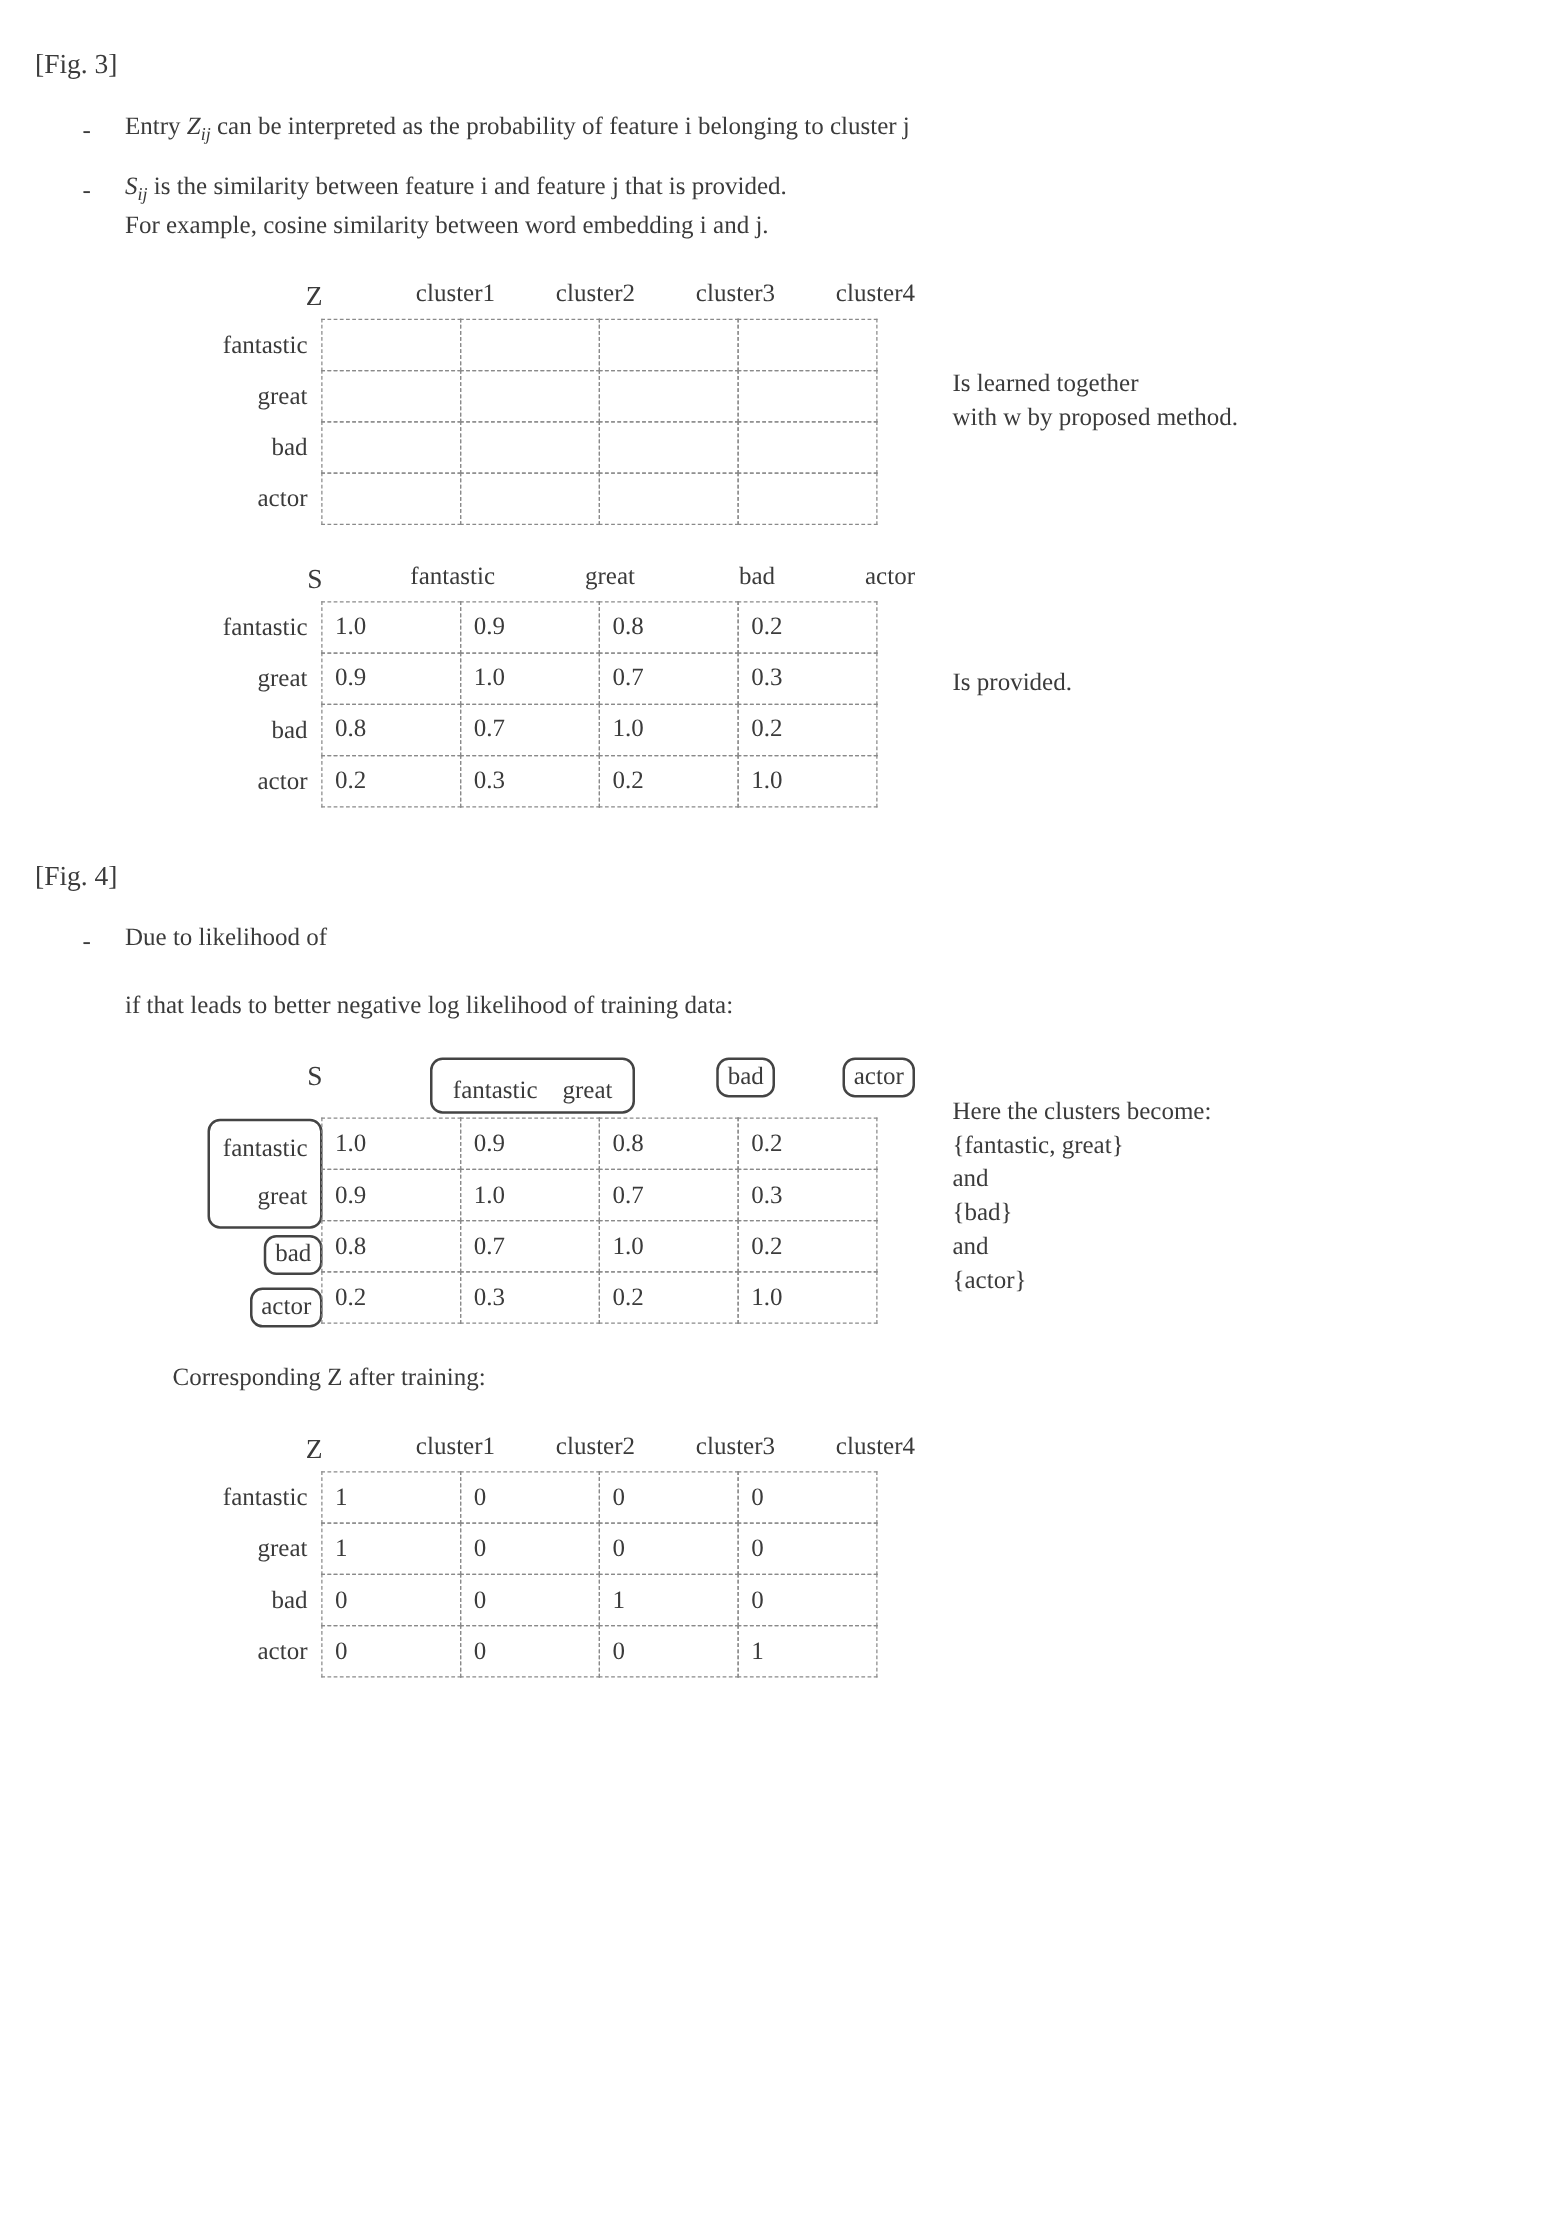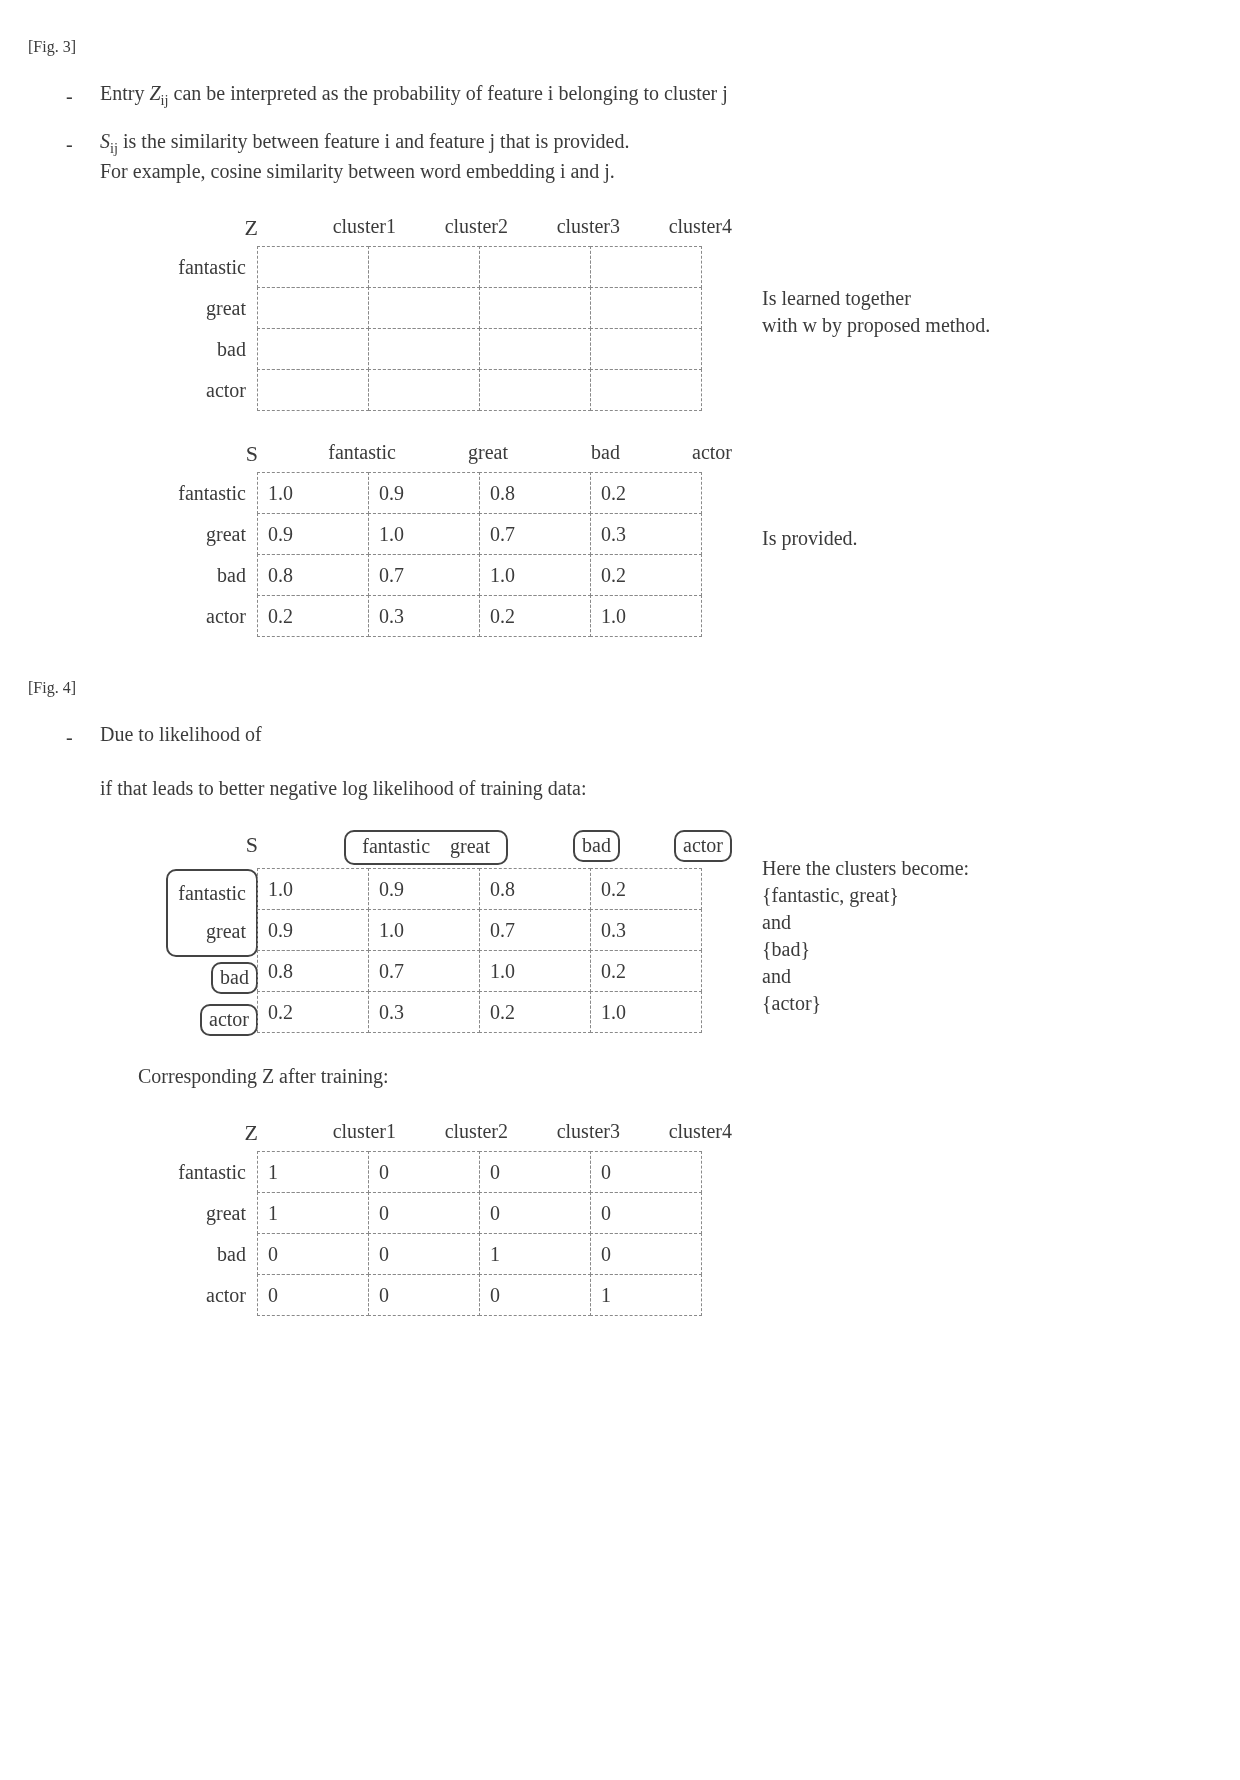--- a/index.html
+++ b/index.html
@@ -7,39 +7,39 @@
     color: #3b3b3b;
     background: #fff;
     margin: 0;
     padding: 30px 28px;
     width: 1240px;
     box-sizing: border-box;
     font-size: 20px;
     line-height: 1.35;
   }
   .fig-label {
-    font-size: 16px;
+    font-size: 22px;
     margin: 6px 0 22px 0;
   }
   .bullet-row {
     display: flex;
     align-items: flex-start;
     gap: 22px;
     margin-left: 38px;
     margin-bottom: 18px;
   }
   .bullet-dash {
     width: 12px;
     flex: none;
     text-align: left;
     padding-top: 3px;
   }
   .bullet-text { flex: 1; }
   .math-i { font-style: italic; }
-  .sub { font-size: 0.72em; vertical-align: sub; }
+  .sub { font-size: 0.72em; vertical-align: sub; font-style: italic; }
   .tables-wrap { margin-left: 120px; }
   .table-block { display: flex; align-items: center; gap: 30px; margin: 28px 0 10px; }
   .mx { position: relative; }
   .mx-corner {
     text-align: right;
     padding-right: 26px;
     font-size: 22px;
     height: 34px;
   }
   .col-hdrs {
@@ -220,21 +220,21 @@
   </div>
 </div>
 
 <div class="tables-wrap">
 
   <div class="table-block">
     <div class="mx">
       <div class="col-hdrs">
         <div class="row-lbl-space mx-corner">S</div>
         <div class="col-hdr" style="width:224px">
-          <span class="chip" style="padding:1px 16px 3px">
+          <span class="chip" style="padding:11px 16px 3px">
             <span>fantastic</span>&nbsp;&nbsp;&nbsp;&nbsp;<span>great</span>
           </span>
         </div>
         <div class="col-hdr"><span class="chip tight">bad</span></div>
         <div class="col-hdr"><span class="chip tight">actor</span></div>
       </div>
 
       <div style="display:flex;align-items:flex-start">
         <div style="width:110px;flex:none;display:flex;flex-direction:column;align-items:flex-end">
           <div class="chip" style="text-align:right;padding:3px 10px 5px;margin-bottom:0">

